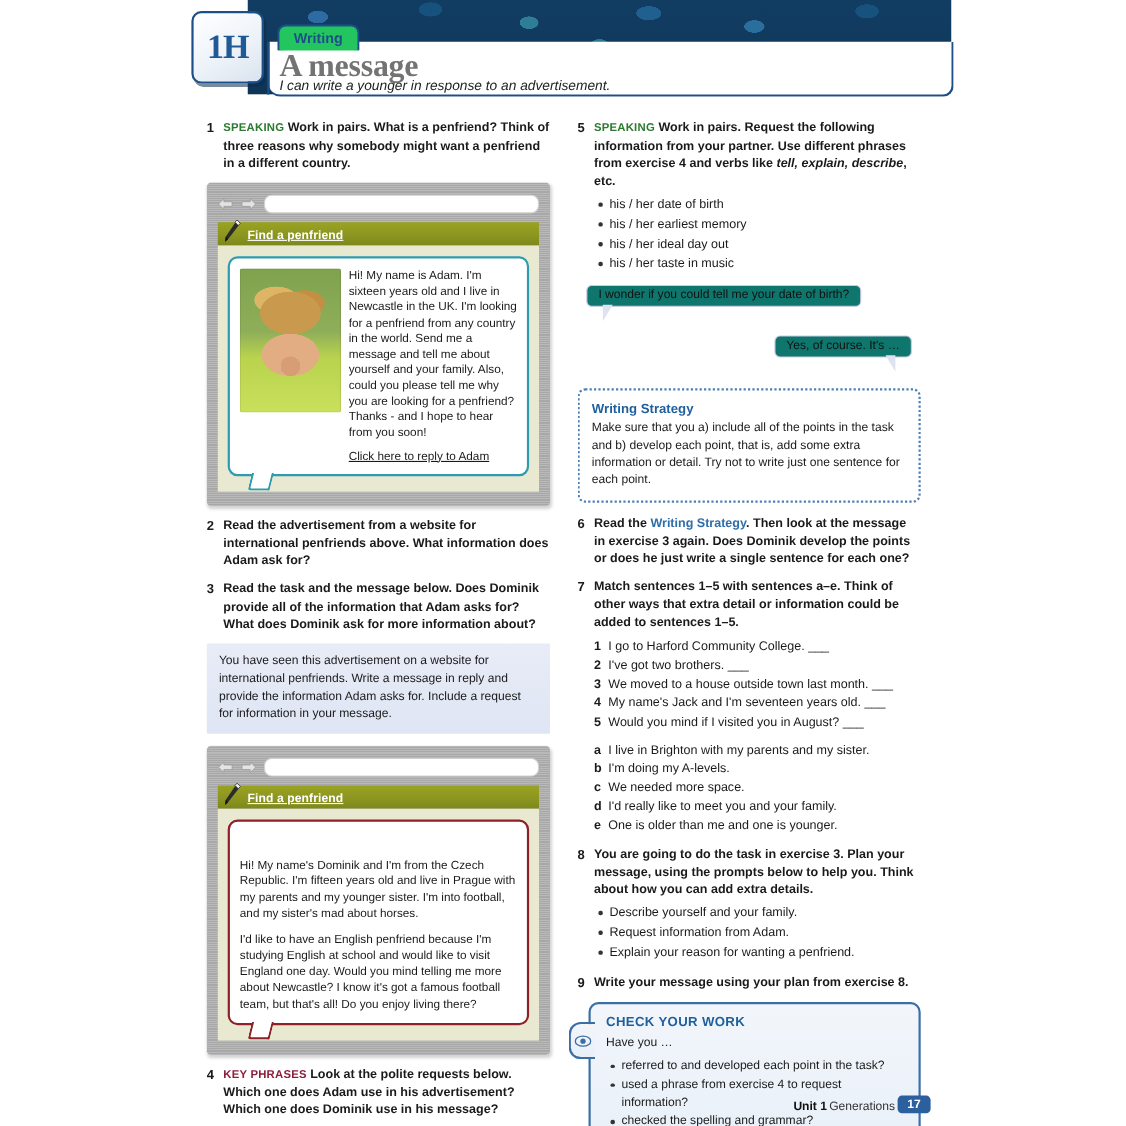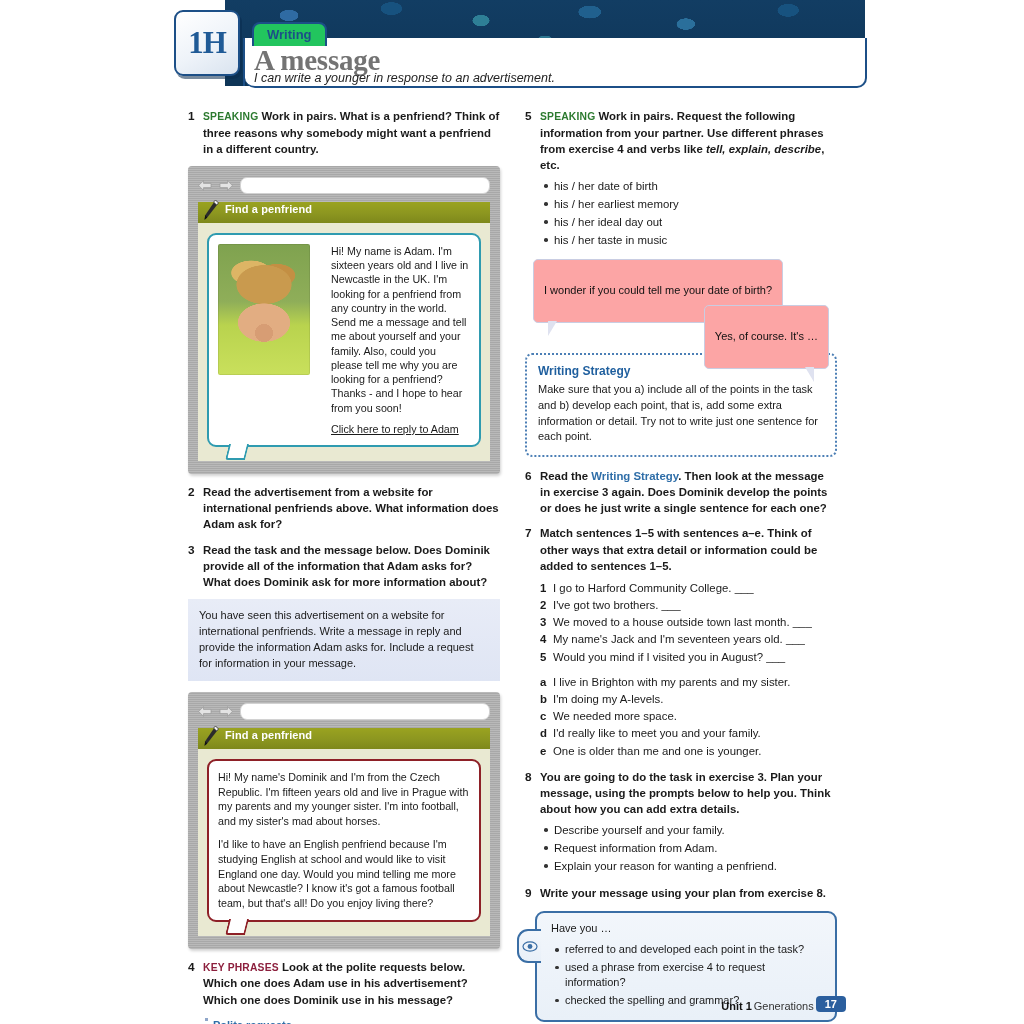--- a/index.html
+++ b/index.html
@@ -93,30 +93,31 @@
       repeating-linear-gradient(0deg,#b9b9b9 0 1px,#a8a8a8 1px 2px),
       #b0b0b0;
     border-radius:4px;padding:11px 10px 13px 10px;box-sizing:border-box;
     box-shadow:1px 2px 3px rgba(0,0,0,.18);
   }
   .addr-row{display:flex;align-items:center;gap:7px;margin-bottom:8px;}
   .arrow{width:14px;height:11px;flex:none;}
   .addr{flex:1;height:15px;background:#fff;border-radius:7px;border:1px solid #d2d2d2;}
   .brow-head{
     background:linear-gradient(180deg,#9aa320 0%,#8c9620 55%,#7e881b 100%);
-    height:21px;display:flex;align-items:flex-start;padding-left:27px;
+    height:21px;display:flex;align-items:flex-end;padding-left:27px;
     color:#fff;font-weight:bold;font-size:11px;position:relative;
     letter-spacing:.1px;
+    text-decoration:underline;
   }
   .pencil{position:absolute;left:4px;top:-3px;width:18px;height:26px;}
   .brow-body{background:#e9e9d2;padding:10px 9px 14px 9px;}
 
   .bubble-card{
     background:#fff;border:2px solid #2f9bb0;border-radius:9px;
-    padding:9px;display:flex;gap:21px;position:relative;
+    padding:9px;display:flex;gap:7px;position:relative;
   }
   .bubble-card:after{
     content:"";position:absolute;left:18px;bottom:-15px;
     border-left:2px solid #2f9bb0;border-right:2px solid #2f9bb0;
     border-bottom:2px solid #2f9bb0;
     width:16px;height:14px;background:#fff;
     border-bottom-left-radius:3px;
     transform:skewX(-14deg);
   }
   .bubble-card.red{border-color:#8e2027;}
@@ -128,43 +129,43 @@
       radial-gradient(circle 9px at 50% 68%, #d79d74 0 100%, transparent 100%),
       radial-gradient(ellipse 30px 22px at 50% 60%, #e2ad82 0 86%, transparent 88%),
       radial-gradient(ellipse 34px 24px at 50% 31%, #c99a4e 0 80%, transparent 82%),
       radial-gradient(ellipse 26px 16px at 36% 22%, #ddb565 0 75%, transparent 78%),
       radial-gradient(ellipse 24px 15px at 64% 24%, #c38f43 0 75%, transparent 78%),
       linear-gradient(180deg,#7fa24f 0%,#8fae59 44%,#b9d34e 62%,#c9e05c 100%);
     box-shadow:inset 0 0 0 1px rgba(0,0,0,.08);
   }
   .msg-text{font-size:10.7px;line-height:1.33;flex:1;}
   .msg-link{display:inline-block;margin-top:7px;text-decoration:underline;color:#1a1a1a;}
-  .dom-text{font-size:10.7px;line-height:1.38;}
+  .dom-text{font-size:10.7px;line-height:1.38;margin-top:24px;}
   .dom-text p{margin:0 0 8px 0;}
   .dom-text p:last-child{margin-bottom:0;}
 
   
   .task-box{
     background:linear-gradient(180deg,#e8ecf7 0%,#dfe5f4 100%);
     padding:9px 11px;margin:4px 0 11px 0;font-size:11px;line-height:1.45;
   }
 
   
   .kp-box{margin:4px 0 0 17px;padding-left:8px;position:relative;font-size:11px;line-height:1.5;}
   .kp-box:before{
     content:"";position:absolute;left:0;top:1px;bottom:1px;width:3px;
     background:repeating-linear-gradient(180deg,#8fa6c9 0 3px,transparent 3px 6px);
   }
   .kp-title{color:#2f6ea8;font-weight:bold;margin-bottom:1px;}
 
   
   .sb-wrap{position:relative;margin:9px 0 0 0;height:88px;}
   .sb{
-    position:absolute;background:#fca5a5;border:1px solid #c9cde2;
-    border-radius:5px;padding:23px 10px;font-size:11px;color:#111;
+    position:absolute;background:#0f766e;border:1px solid #c9cde2;
+    border-radius:5px;padding:1px 10px;font-size:11px;color:#111;
   }
   .sb.left{left:8px;top:0;}
   .sb.left:after{content:"";position:absolute;left:14px;bottom:-14px;
     width:0;height:0;border-left:9px solid #dfe2f0;border-bottom:15px solid transparent;}
   .sb.right{right:8px;top:46px;}
   .sb.right:after{content:"";position:absolute;right:14px;bottom:-14px;
     width:0;height:0;border-right:9px solid #dfe2f0;border-bottom:15px solid transparent;}
 
   
   .ws-box{
@@ -408,20 +409,21 @@
       <div class="ex-body bold">Write your message using your plan from exercise 8.</div>
     </div>
 
     <div class="cyw">
       <div class="eye-tab">
         <svg width="16" height="11" viewBox="0 0 16 11">
           <ellipse cx="8" cy="5.5" rx="7" ry="4.6" fill="none" stroke="#3a6ea5" stroke-width="1.2"></ellipse>
           <circle cx="8" cy="5.5" r="2.4" fill="#3a6ea5"></circle>
         </svg>
       </div>
+      <div class="cyw-title">CHECK YOUR WORK</div>
       <div>Have you …</div>
       <ul class="dots">
         <li>referred to and developed each point in the task?</li>
         <li>used a phrase from exercise 4 to request information?</li>
         <li>checked the spelling and grammar?</li>
       </ul>
     </div>
   </div>
 
   <div class="footer">

